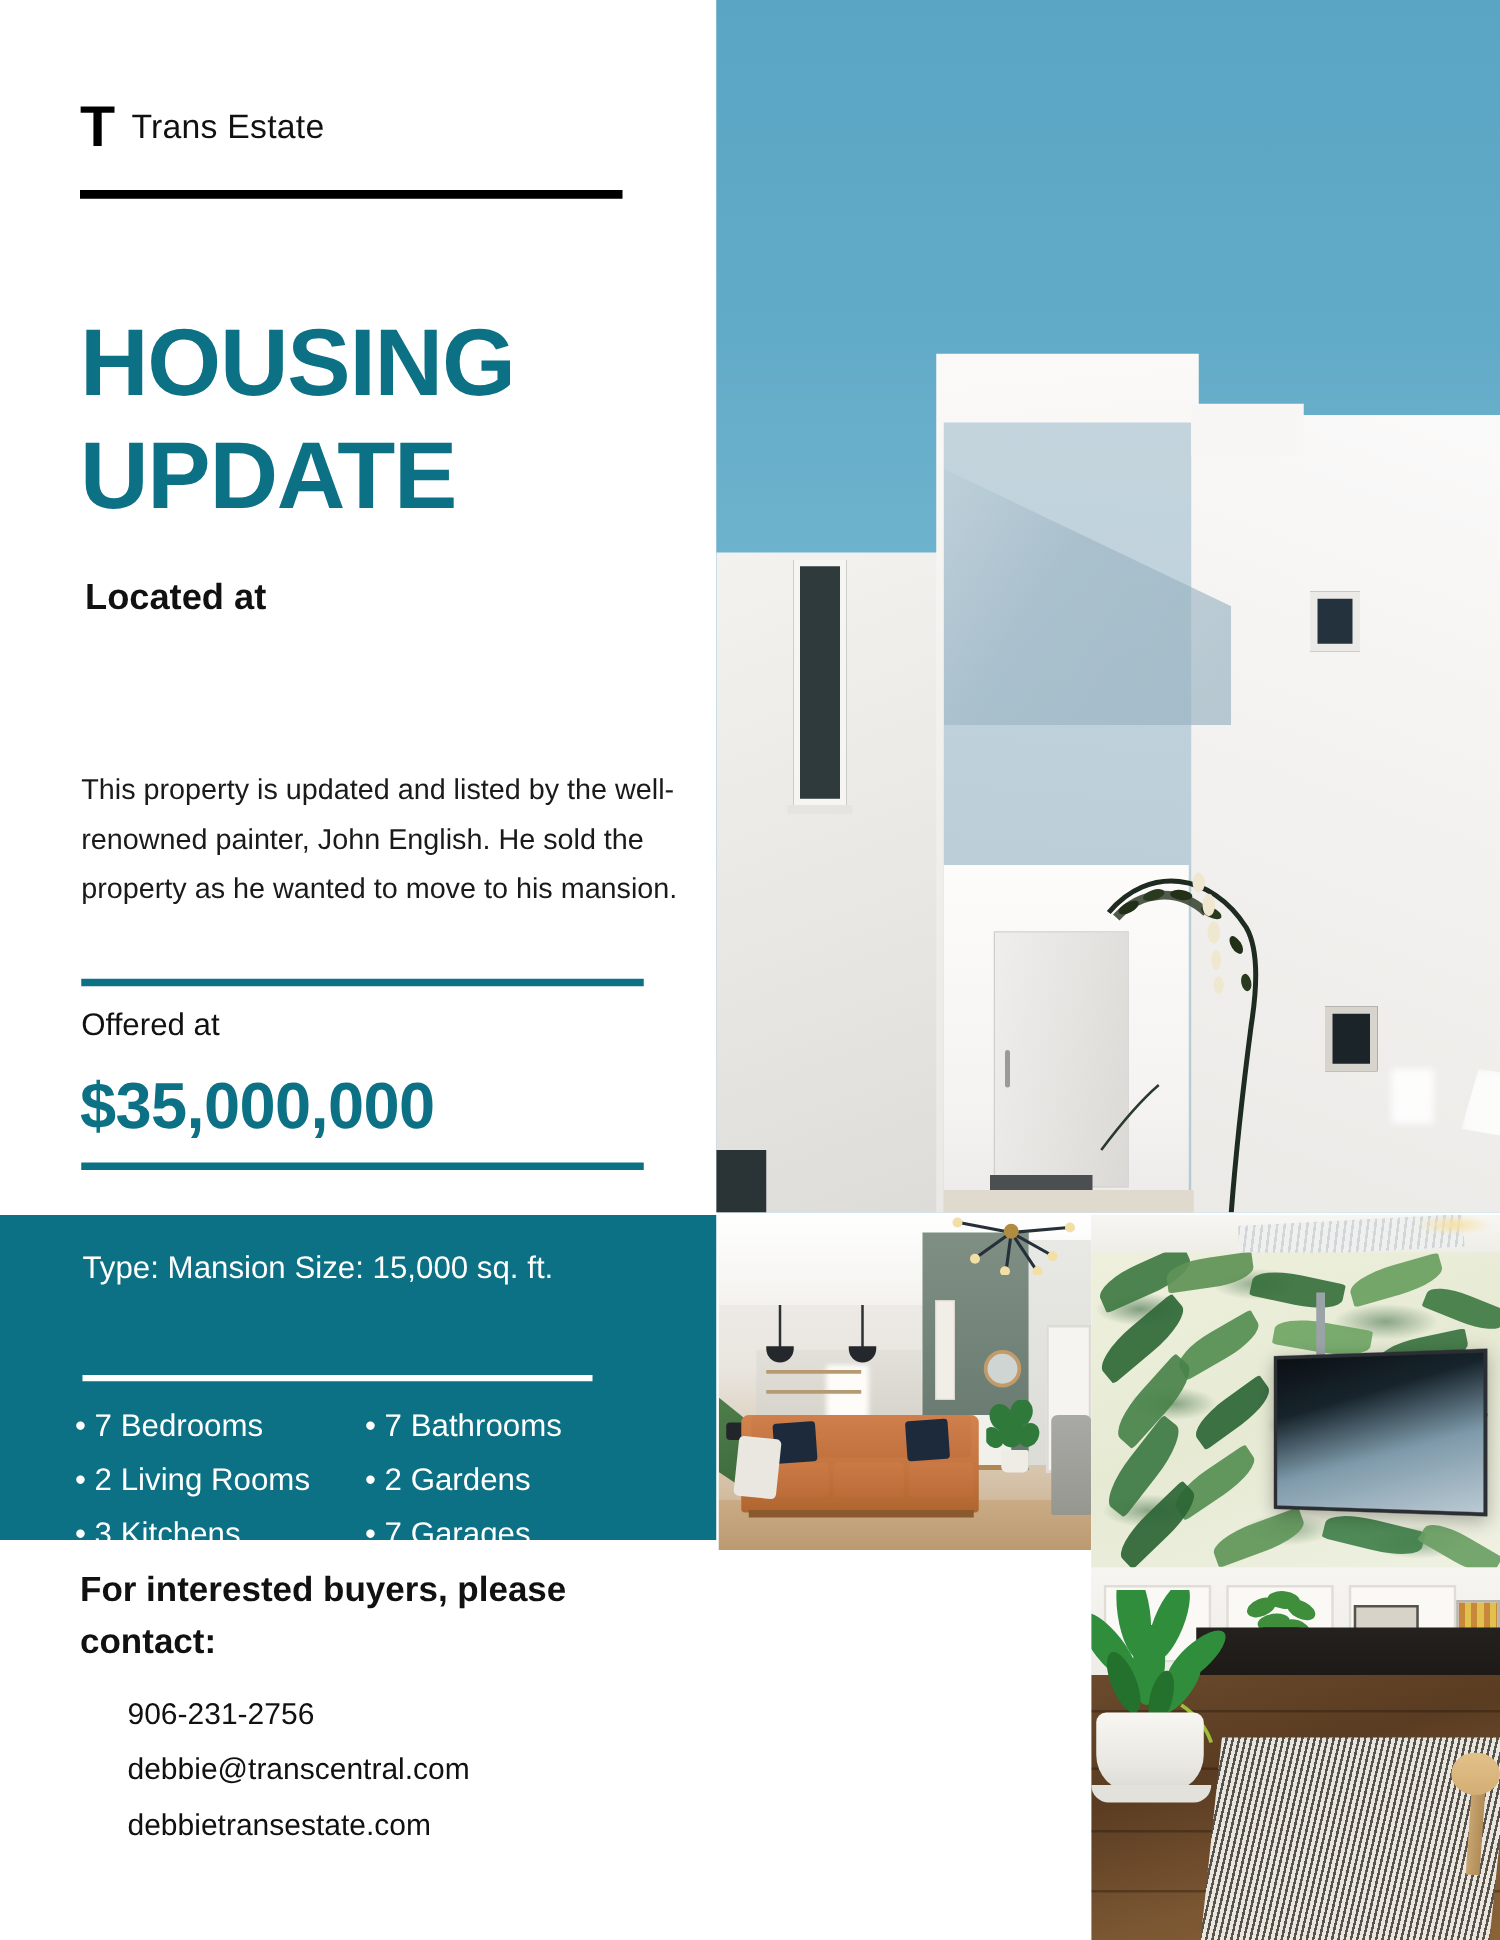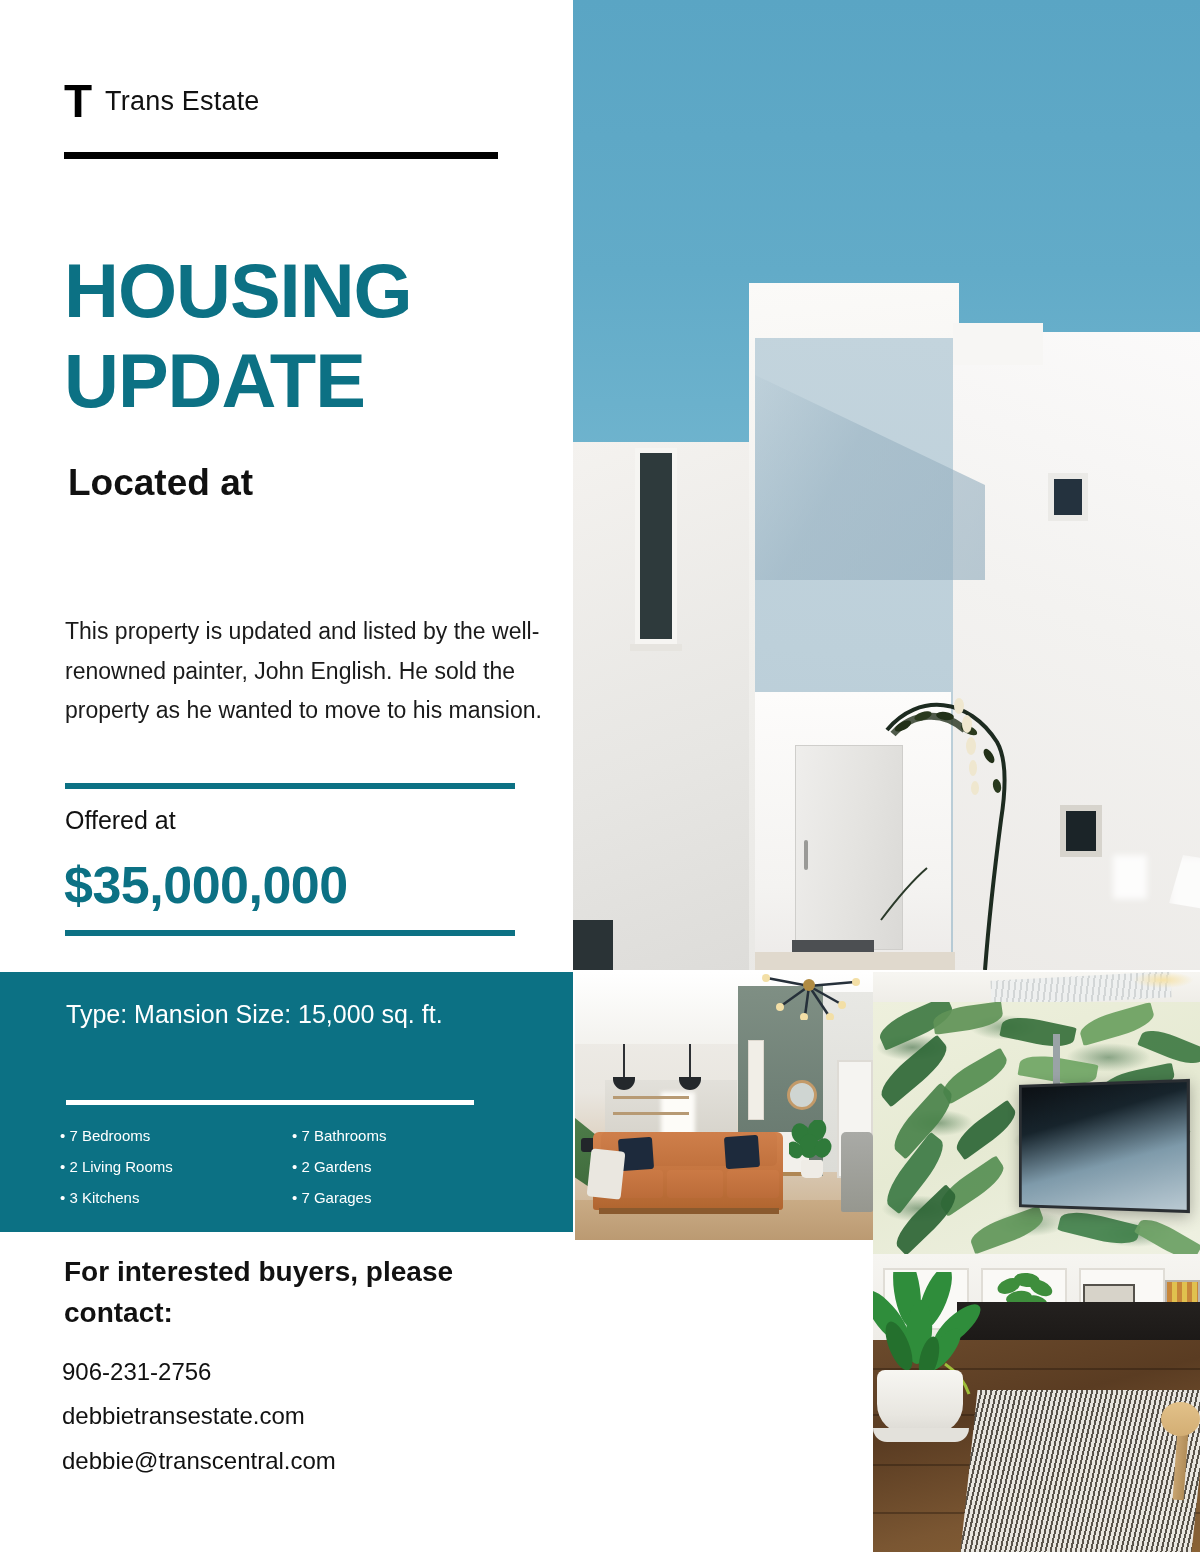--- a/index.html
+++ b/index.html
@@ -375,21 +375,21 @@
 
   #headline {
     position: absolute; left: 64px; top: 195px; width: 490px;
     color: #0C7184;
     font-size: 76px; font-weight: 800; line-height: 1.18;
     letter-spacing: -1px;
   }
 
   #located-label {
     position: absolute; left: 68px; top: 462px;
-    font-size: 37px; font-weight: 700; color: #111111;
+    font-size: 29px; font-weight: 700; color: #111111;
   }
   #address {
     position: absolute; left: 60px; top: 503px; width: 530px;
     font-size: 27px; font-weight: 700; color: #111111; line-height: 1.35;
   }
   #description {
     position: absolute; left: 65px; top: 589px; width: 485px;
     font-size: 23px; color: #1a1a1a; line-height: 1.72;
   }
 
@@ -424,32 +424,32 @@
     position: absolute; left: 66px; top: 128px;
     width: 408px; height: 5px; background: #ffffff;
   }
   #specs-list {
     position: absolute; left: 60px; top: 155px;
     width: 470px;
     display: grid; grid-template-columns: 232px 232px;
     row-gap: 14px;
   }
   .spec-item {
-    font-size: 15px; color: #ffffff; white-space: nowrap;
+    font-size: 25px; color: #ffffff; white-space: nowrap;
   }
 
   #contact-heading {
     position: absolute; left: 64px; top: 1252px; width: 440px;
     font-size: 28px; font-weight: 700; color: #111111; line-height: 1.45;
   }
   #contact-list {
     position: absolute; left: 62px; top: 1350px; width: 430px;
     font-size: 24px; color: #111111; line-height: 1.85;
   }
-  .contact-line { white-space: nowrap; }
+  .contact-line { white-space: nowrap; margin-left: 40px; }
 </style>
 </head>
 <body>
 
 <div class="page">
 
   <div class="photo" id="hero-photo">
     <div class="hero-layer" id="hero-block-left"></div>
     <div class="hero-layer" id="hero-block-mid"></div>
     <div class="hero-layer" id="hero-block-shadow"></div>
@@ -664,17 +664,17 @@
       <div class="spec-item">• 2 Living Rooms</div>
       <div class="spec-item">• 2 Gardens</div>
       <div class="spec-item">• 3 Kitchens</div>
       <div class="spec-item">• 7 Garages</div>
     </div>
   </div>
 
   <div id="contact-heading">For interested buyers, please contact:</div>
   <div id="contact-list">
     <div class="contact-line">906-231-2756</div>
+    <div class="contact-line">debbie@transcentral.com</div>
     <div class="contact-line">debbietransestate.com</div>
-    <div class="contact-line">debbie@transcentral.com</div>
   </div>
 
 </div>
 
 </body></html>

